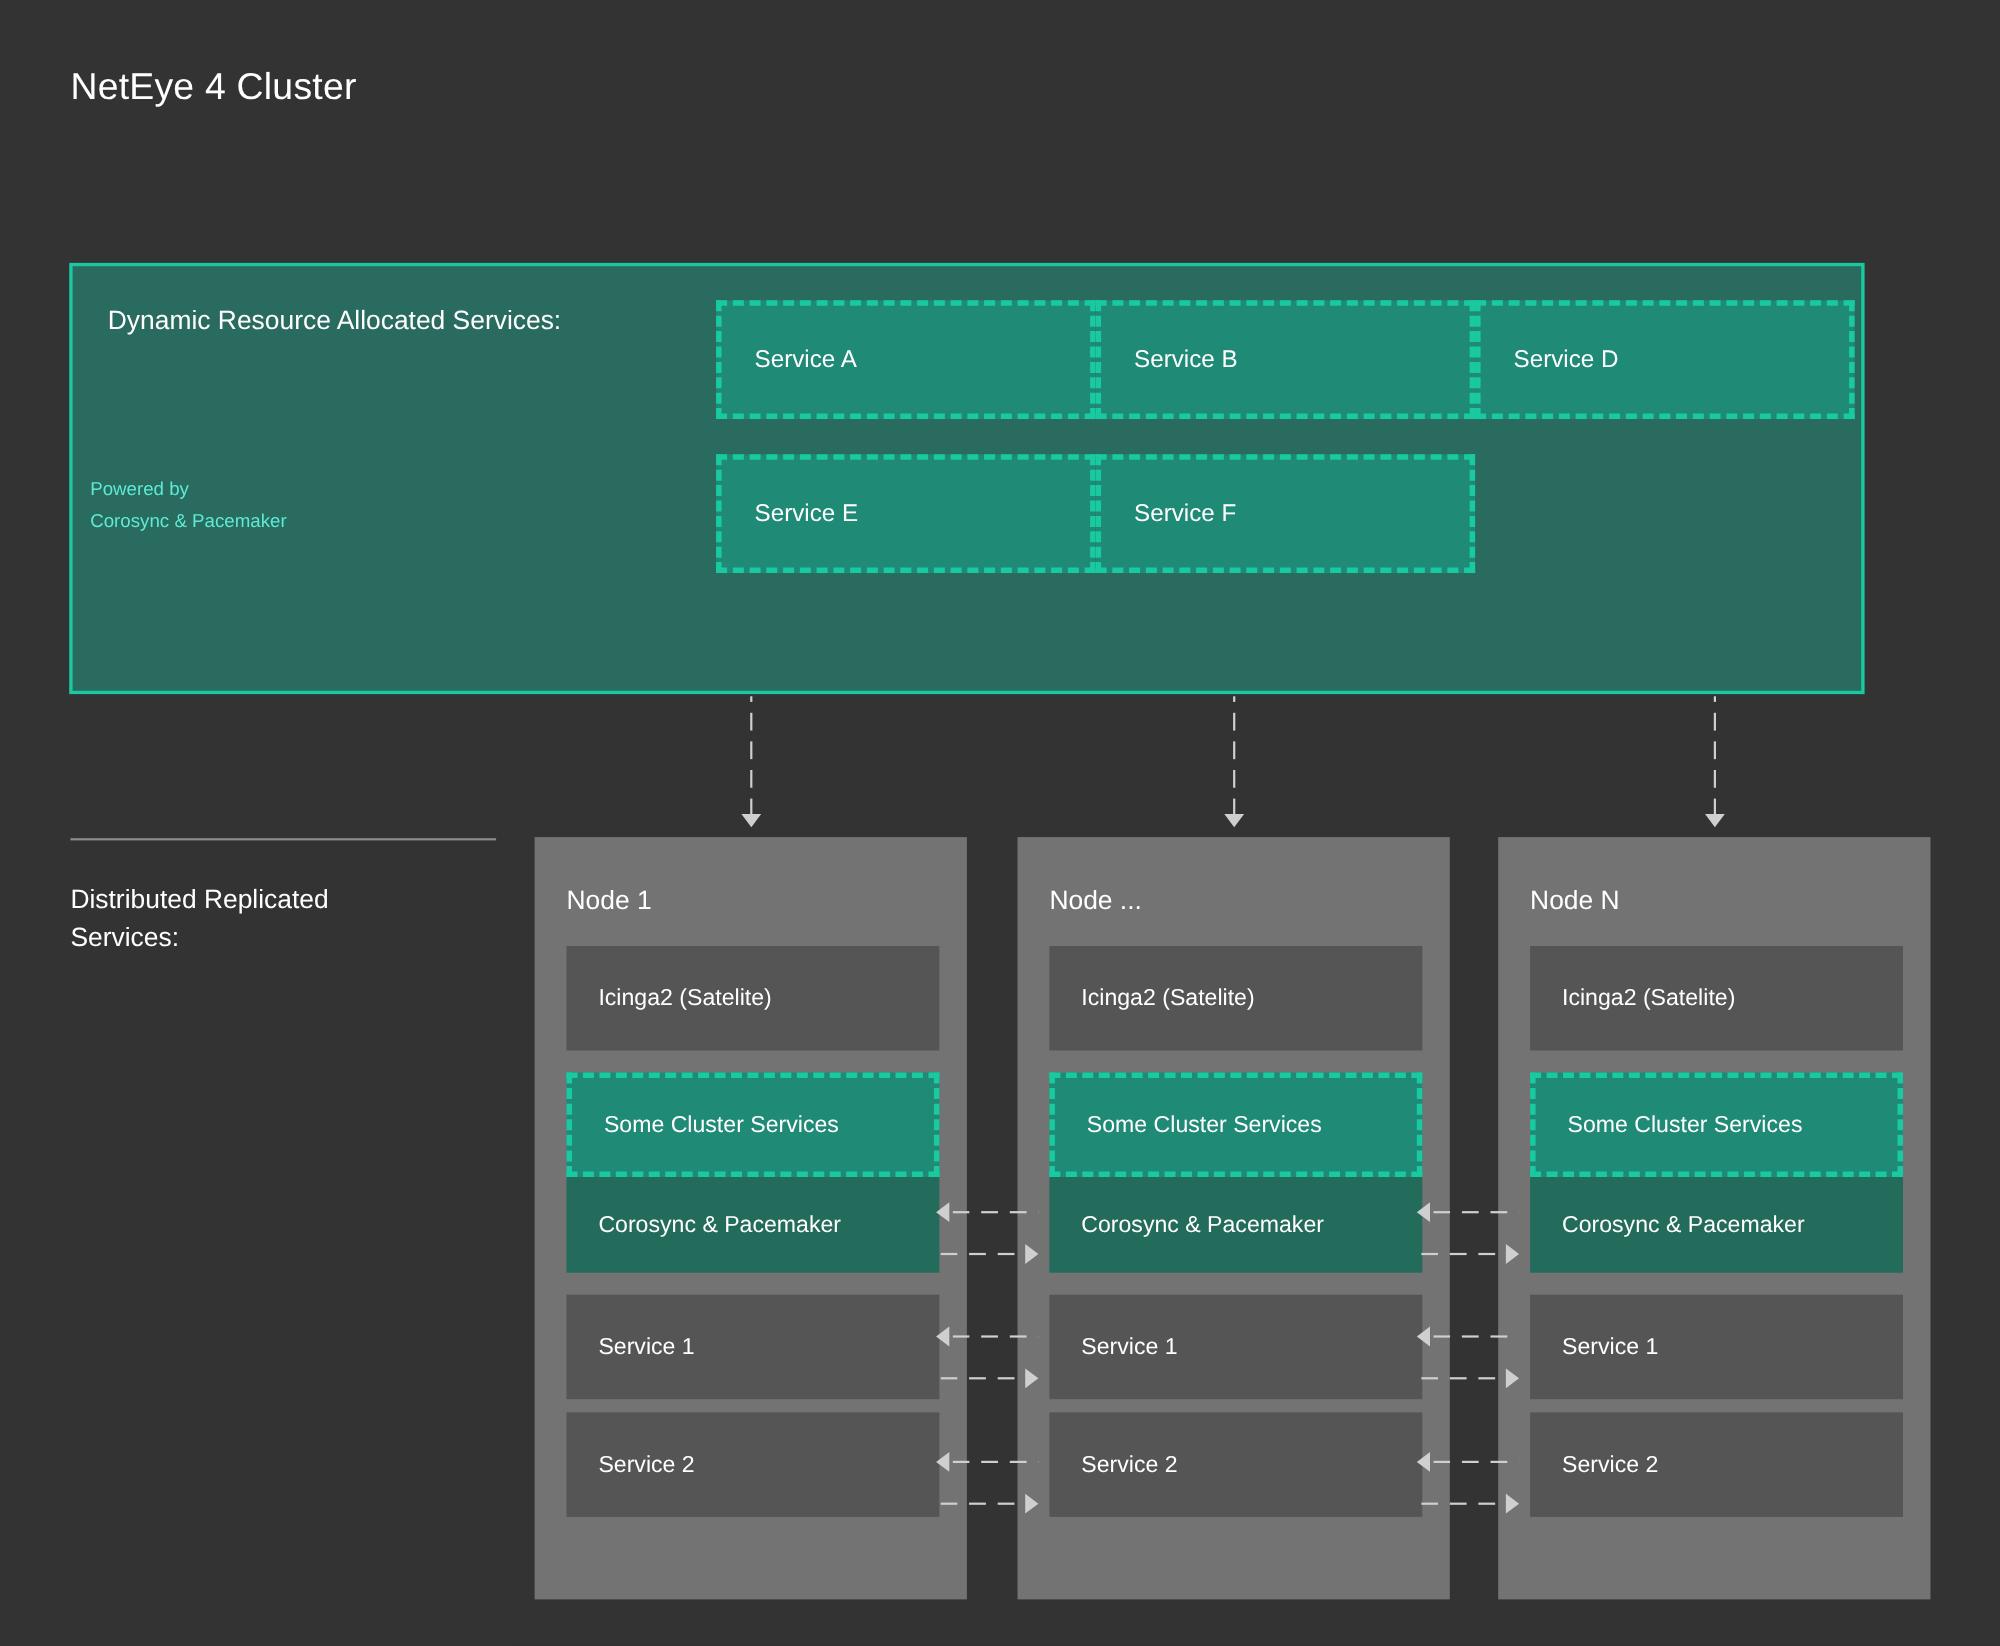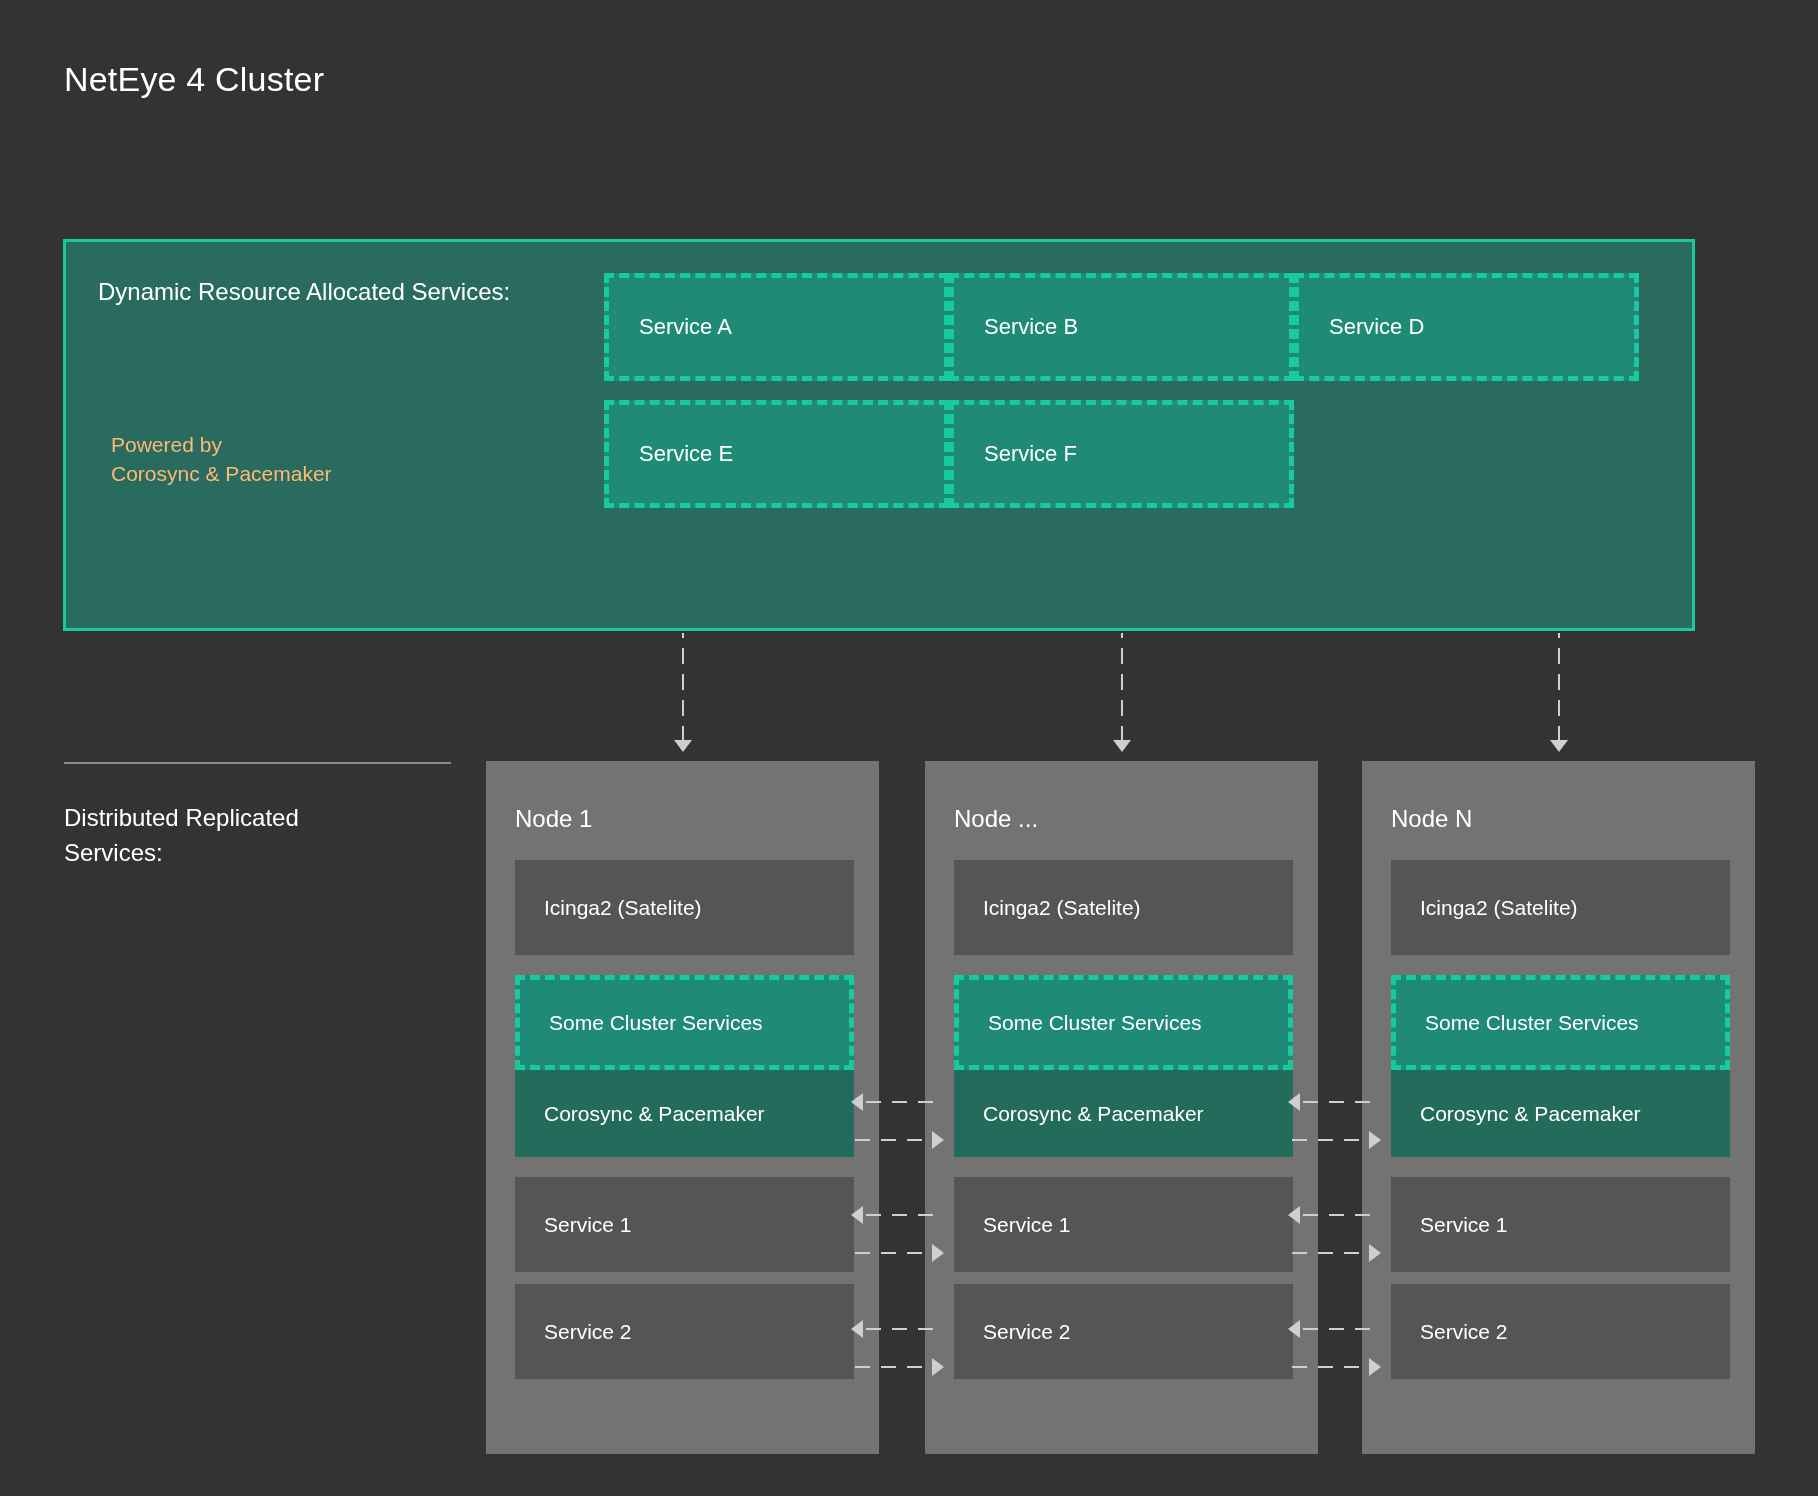--- a/index.html
+++ b/index.html
@@ -44,50 +44,50 @@
     position: absolute;
     left: 32px;
     top: 32px;
     width: 450px;
     font-size: 24px;
     line-height: 35px;
     color: #ffffff;
   }
   #dynamic-panel-powered {
     position: absolute;
-    left: 45px;
+    left: 16px;
     top: 188px;
     width: 450px;
-    font-size: 21px;
+    font-size: 17px;
     line-height: 29px;
-    color: #fdba74;
+    color: #5eead4;
     white-space: pre-line;
   }
   #dynamic-panel-note {
     position: absolute;
     left: 32px;
     top: 277px;
     width: 430px;
     font-size: 17px;
     line-height: 29px;
     color: #f2f2f2;
     white-space: pre-line;
   }
 
   
   #service-grid {
     position: absolute;
-    left: 538px;
+    left: 585px;
     top: 31px;
     width: 916px;
     height: 235px;
     display: grid;
     grid-template-columns: repeat(3, 345px);
     grid-template-rows: repeat(2, 108px);
-    row-gap: 19px;
+    row-gap: 32px;
   }
   .svc-cell {
     width: 345px;
     height: 108px;
     position: relative;
   }
   .svc-box {
     position: absolute;
     left: 0;
     top: 0;

